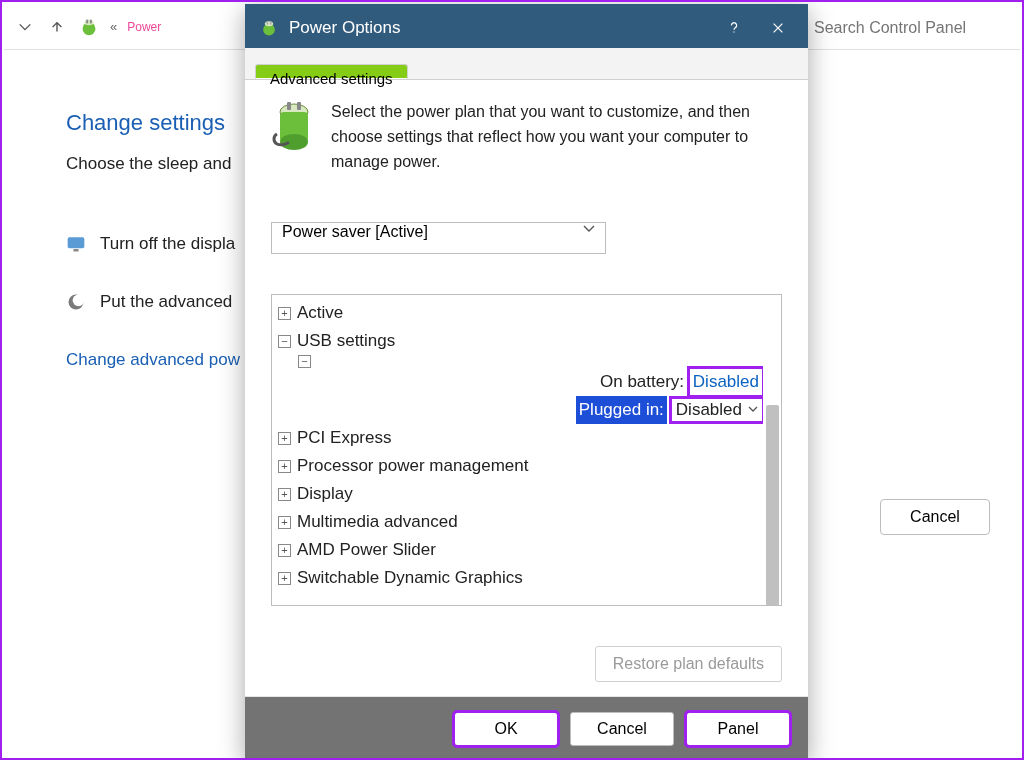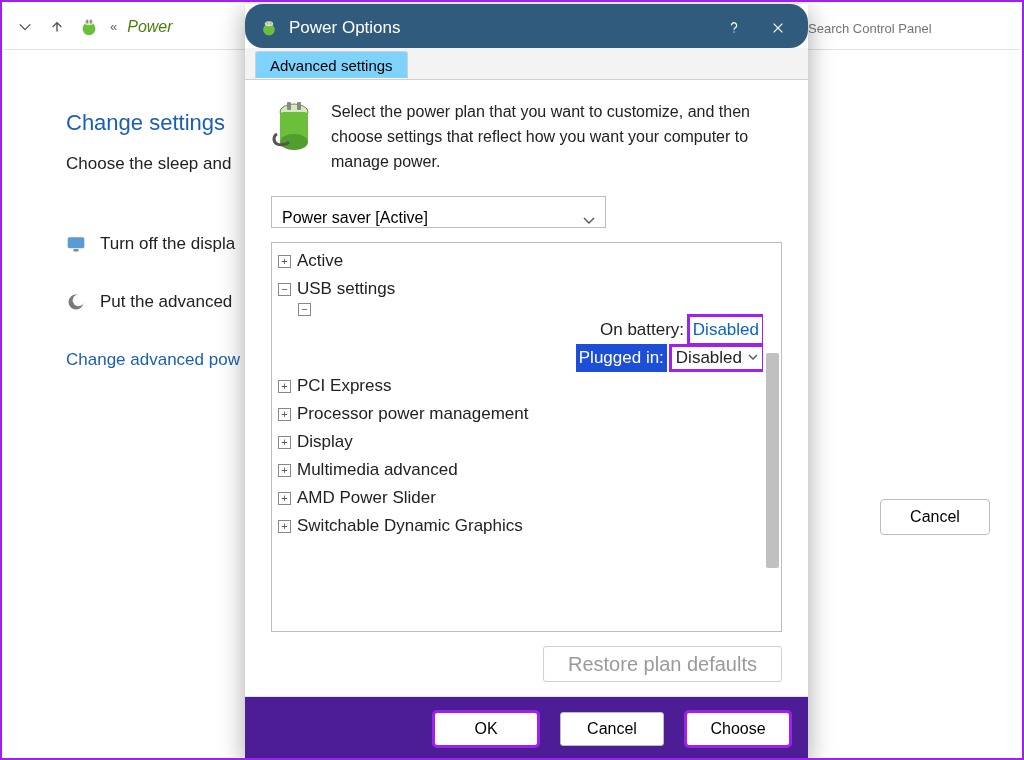--- a/index.html
+++ b/index.html
@@ -5,67 +5,67 @@
   * { box-sizing: border-box; font-family: "Segoe UI", Arial, sans-serif; }
   body { margin: 0; width: 1024px; height: 760px; background: #fff; border: 2px solid #a020f0; position: relative; overflow: hidden; }
 
   
   .cp { position: absolute; inset: 2px 2px auto 2px; }
   .cp-toolbar { height: 46px; display: flex; align-items: center; padding: 0 10px; border-bottom: 1px solid #e1e1e1; gap: 10px; }
   .nav-btn { width: 22px; height: 22px; display: flex; align-items: center; justify-content: center; color: #555; }
   .nav-btn svg { width: 14px; height: 14px; }
   .breadcrumb-icon { width: 22px; height: 22px; }
   .breadcrumb-sep { color: #666; font-size: 13px; }
-  .breadcrumb-text { font-size: 16px; color: #4d7c0f; font-style: italic; }
-  .cp-search { position: absolute; right: 14px; top: 10px; width: 200px; height: 28px; border: none; font-size: 13px; color: #15803d; }
+  .breadcrumb-text { font-size: 12px; color: #ec4899; }
+  .cp-search { position: absolute; right: 8px; top: 10px; width: 200px; height: 28px; border: none; font-size: 16px; color: #15803d; }
 
   .cp-body { padding: 60px 0 0 62px; }
   .cp-h1 { color: #1a5fb4; font-size: 22px; font-weight: 400; margin: 0 0 18px 0; }
   .cp-sub { font-size: 17px; color: #222; margin: 0 0 60px 0; }
   .cp-row { display: flex; align-items: center; gap: 14px; font-size: 17px; color: #222; margin-bottom: 38px; }
   .cp-row .ico { width: 20px; height: 20px; }
   .cp-link { color: #1a5fb4; font-size: 17px; cursor: pointer; }
   .cp-cancel { position: absolute; right: 30px; top: 495px; width: 110px; height: 36px; border: 1px solid #bdbdbd; border-radius: 4px; background: #fff; font-size: 16px; }
 
   
   .dlg { position: absolute; left: 243px; top: 2px; width: 563px; height: 756px; background: #fff; box-shadow: 0 6px 24px rgba(0,0,0,.35); display: flex; flex-direction: column; }
-  .dlg-titlebar { height: 44px; background: #315b7d; color: #fff; display: flex; align-items: center; padding: 4px 8px 0 14px; border-radius: 18px; }
+  .dlg-titlebar { height: 44px; background: #315b7d; color: #fff; display: flex; align-items: center; padding: 4px 8px 0 14px; }
   .dlg-titlebar .ico { width: 20px; height: 20px; margin-right: 10px; }
   .dlg-title { flex: 1; font-size: 17px; font-weight: 400; }
   .dlg-tbtn { width: 44px; height: 44px; display: flex; align-items: center; justify-content: center; color: #fff; }
   .dlg-tbtn svg { width: 14px; height: 14px; stroke: #fff; stroke-width: 1.4; fill: none; }
 
   .dlg-tabs { height: 32px; border-bottom: 1px solid #d0d0d0; display: flex; padding-left: 10px; background: #f3f3f3; }
-  .dlg-tab { padding: 5px 14px 0; background: #7dd3fc; border: 1px solid #d0d0d0; border-bottom: 1px solid #fff; border-radius: 3px 3px 0 0; font-size: 15px; margin-top: 3px; }
-
-  .dlg-content { flex: 1; padding: 20px 26px 12px 26px; display: flex; flex-direction: column; }
+  .dlg-tab { padding: 5px 14px 0; background: #84cc16; border: 1px solid #d0d0d0; border-bottom: 1px solid #fff; border-radius: 3px 3px 0 0; font-size: 15px; margin-top: 16px; }
+
+  .dlg-content { flex: 1; padding: 20px 26px 12px 26px; display: flex; flex-direction: column; gap: 26px; }
   .dlg-desc-row { display: flex; gap: 14px; margin-bottom: 22px; }
   .dlg-bigicon { width: 46px; height: 52px; flex: none; }
   .dlg-desc { font-size: 16px; line-height: 1.55; color: #222; }
 
-  .plan-select { width: 335px; height: 32px; border: 1px solid #bdbdbd; background: #fff; padding: 0 10px; font-size: 16px; display: flex; align-items: flex-end; justify-content: space-between; margin-bottom: 14px; }
+  .plan-select { width: 335px; height: 32px; border: 1px solid #bdbdbd; background: #fff; padding: 0 10px; font-size: 16px; display: flex; align-items: flex-start; justify-content: space-between; margin-bottom: 14px; }
   .plan-select svg { width: 12px; height: 12px; }
 
   .tree-wrap { flex: 1; border: 1px solid #bdbdbd; position: relative; overflow: hidden; }
   .tree { position: absolute; inset: 0 18px 0 0; overflow: hidden; padding: 4px 0 0 6px; font-size: 17px; line-height: 28px; color: #222; }
   .tree-scrollbar { position: absolute; right: 2px; top: 110px; width: 13px; height: 215px; background: #c0c0c0; border-radius: 2px; }
   .tn { display: flex; align-items: center; white-space: nowrap; }
   .tn .tw { width: 13px; height: 13px; border: 1px solid #888; margin-right: 6px; display: inline-flex; align-items: center; justify-content: center; font-size: 11px; line-height: 1; color: #555; flex: none; }
   .ind1 { padding-left: 20px; }
   .ind2 { padding-left: 40px; justify-content: flex-end; }
   .val-link { color: #0a63c2; }
   .sel-label { background: #1d4ed8; color: #fff; padding: 0 3px; }
   .sel-combo { border: 1px solid #888; padding: 0 4px; display: inline-flex; align-items: center; gap: 6px; margin-left: 4px; height: 24px; }
   .sel-combo svg { width: 10px; height: 10px; }
   .hl { outline: 3px solid #a020f0; outline-offset: -1px; }
 
   .restore-row { display: flex; justify-content: flex-end; padding: 14px 0 2px; }
-  .restore-btn { height: 36px; padding: 0 24px; border: 1px solid #d0d0d0; background: #fff; color: #9a9a9a; font-size: 20px; border-radius: 3px; }
-
-  .dlg-footer { height: 64px; border-top: 1px solid #e6e6e6; background: #4c1d95; display: flex; align-items: center; justify-content: flex-end; gap: 22px; padding: 0 18px; }
+  .restore-btn { height: 36px; padding: 0 17px; border: 1px solid #d0d0d0; background: #fff; color: #9a9a9a; font-size: 16px; border-radius: 3px; }
+
+  .dlg-footer { height: 64px; border-top: 1px solid #e6e6e6; background: #737373; display: flex; align-items: center; justify-content: flex-end; gap: 12px; padding: 0 18px; }
   .dlg-btn { width: 104px; height: 34px; border: 1px solid #bdbdbd; border-radius: 3px; background: #fff; font-size: 16px; }
 </style>
 </head>
 <body>
 
 <div class="cp">
   <div class="cp-toolbar">
     <span class="nav-btn">
       <svg viewBox="0 0 16 16">
           <path d="M2 5l6 6 6-6" fill="none" stroke="#555" stroke-width="1.6"></path>
@@ -223,15 +223,15 @@
     </div>
 
     <div class="restore-row">
       <button class="restore-btn">Restore plan defaults</button>
     </div>
   </div>
 
   <div class="dlg-footer">
     <button class="dlg-btn hl">OK</button>
     <button class="dlg-btn">Cancel</button>
-    <button class="dlg-btn hl">Choose</button>
+    <button class="dlg-btn hl">Panel</button>
   </div>
 </div>
 
 </body></html>

